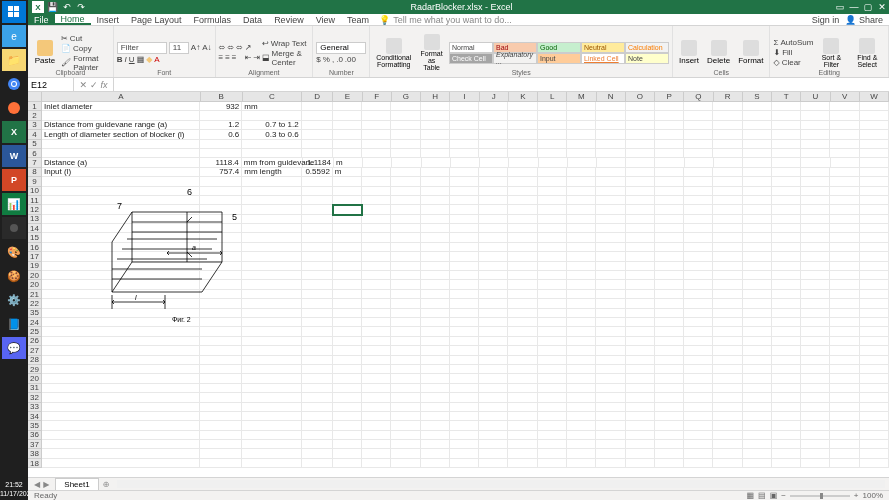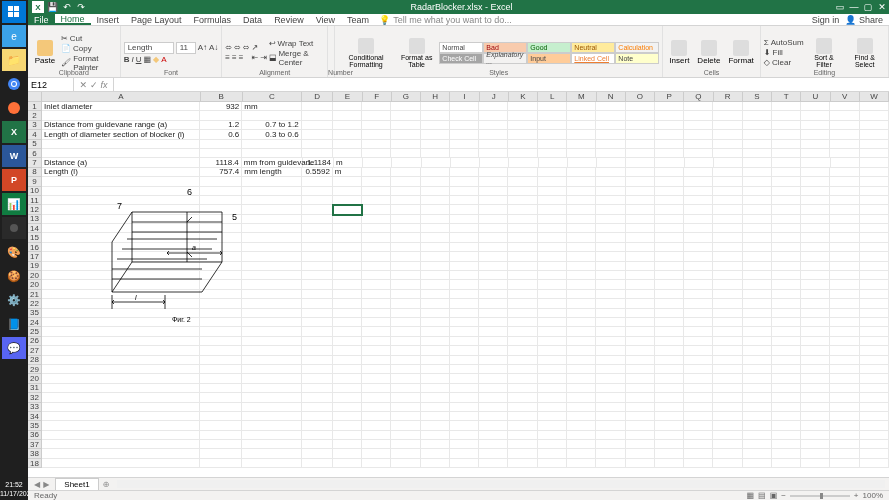--- a/index.html
+++ b/index.html
@@ -185,21 +185,21 @@
               <span>Format Painter</span>
             </div>
         </div>
       </div>
       <div class="ribbon-group-label">Clipboard</div>
     </div>
     <div class="ribbon-group">
       <div class="ribbon-group-body">
         <div class="rcol">
           <div class="rrow">
-            <div class="font-select" style="width:50px">Length</div>
+            <div class="font-select" style="width:50px">Filter</div>
             <div class="font-select font-size">11</div>
             <span>A↑</span>
             <span>A↓</span>
           </div>
           <div class="rrow">
             <b>B</b>
             <i>I</i>
             <u>U</u>
             <span>▦</span>
             <span style="color:#f4c87a">◆</span>
@@ -239,20 +239,32 @@
             </div>
           <div class="rrow">
               <span>⬓</span>
               <span>Merge &amp; Center</span>
             </div>
         </div>
       </div>
       <div class="ribbon-group-label">Alignment</div>
     </div>
     <div class="ribbon-group">
+      <div class="ribbon-group-body">
+        <div class="rcol">
+          <div class="font-select" style="width:50px">General</div>
+          <div class="rrow">
+              <span>$</span>
+              <span>%</span>
+              <span>,</span>
+              <span>.0</span>
+              <span>.00</span>
+            </div>
+        </div>
+      </div>
       <div class="ribbon-group-label">Number</div>
     </div>
     <div class="ribbon-group">
       <div class="ribbon-group-body">
         <div class="rbtn rbtn-big">
             <div class="rbtn-icon"></div>
             <span style="font-size:7px;text-align:center">Conditional Formatting</span>
           </div>
         <div class="rbtn rbtn-big">
             <div class="rbtn-icon"></div>
@@ -574,21 +586,21 @@
             <div class="cell" style="width: 30px;"></div>
             <div class="cell" style="width: 30px;"></div>
             <div class="cell" style="width: 30px;"></div>
             <div class="cell" style="width: 30px;"></div>
             <div class="cell" style="width: 30px;"></div>
             <div class="cell" style="width: 30px;"></div>
             <div class="cell" style="width: 30px;"></div>
             <div class="cell" style="width: 30px;"></div>
           </div>
           <div class="row">
-            <div class="cell" style="width: 163px;">Length (l)</div>
+            <div class="cell" style="width: 163px;">Input (l)</div>
             <div class="cell r" style="width: 43px;">757.4</div>
             <div class="cell" style="width: 61px;">mm length</div>
             <div class="cell r" style="width: 32px;">0.5592</div>
             <div class="cell" style="width: 30px;">m</div>
             <div class="cell" style="width: 30px;"></div>
             <div class="cell" style="width: 30px;"></div>
             <div class="cell" style="width: 30px;"></div>
             <div class="cell" style="width: 30px;"></div>
             <div class="cell" style="width: 30px;"></div>
             <div class="cell" style="width: 30px;"></div>

